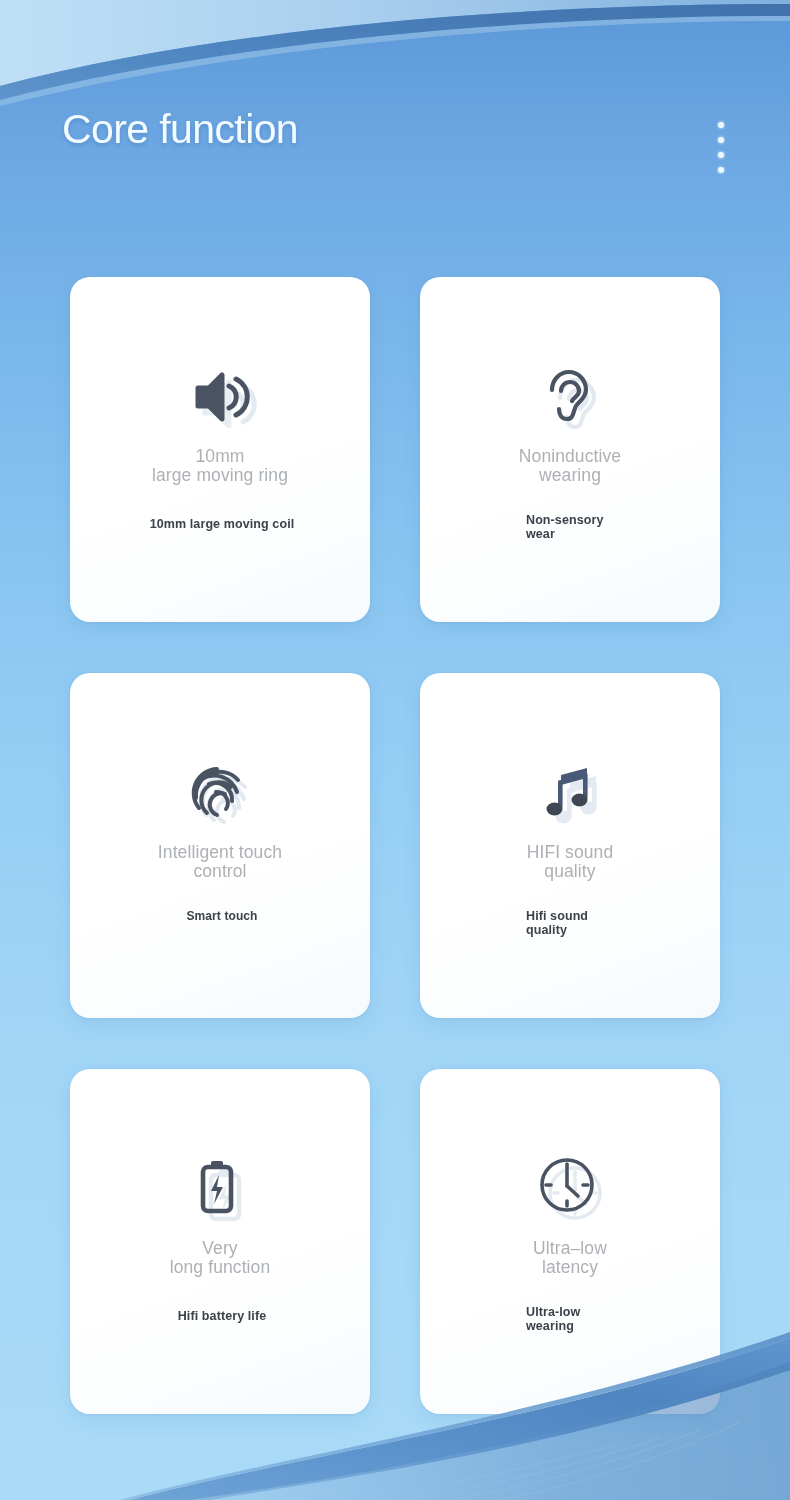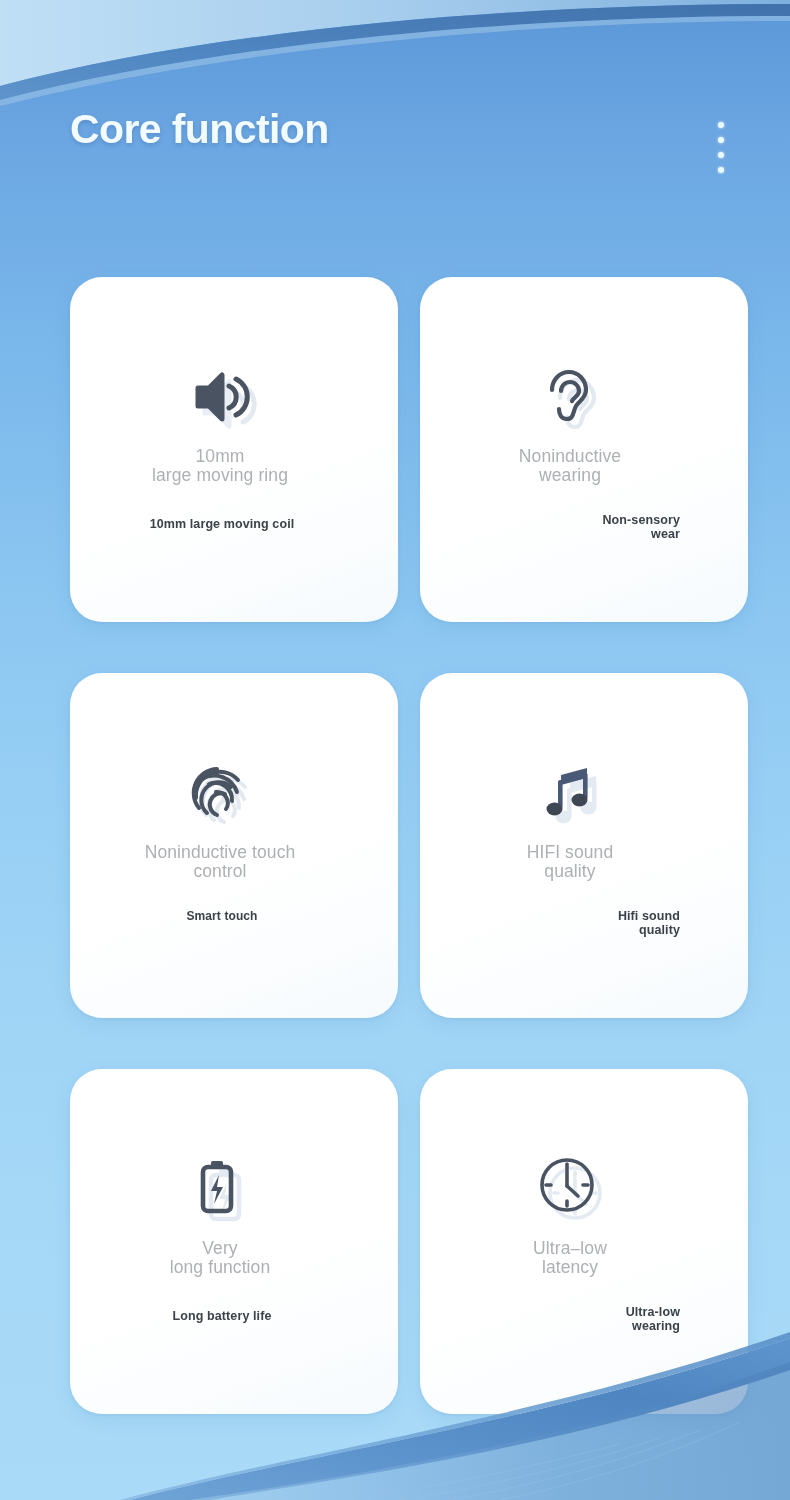--- a/index.html
+++ b/index.html
@@ -54,24 +54,24 @@
   #header {
     position: absolute;
     top: 108px;
     left: 0;
     width: 790px;
     height: 90px;
   }
 
   #page-title {
     position: absolute;
-    left: 70px;
+    left: 62px;
     top: 0;
     font-size: 41px;
-    font-weight: bold;
+    font-weight: normal;
     letter-spacing: -0.6px;
     color: #f2fbff;
     text-shadow: 0 2px 4px rgba(40,90,150,0.30);
     line-height: 1.05;
     white-space: nowrap;
   }
 
   #dots-menu {
     position: absolute;
     right: 66px;
@@ -96,24 +96,24 @@
     left: 70px;
     width: 650px;
     display: grid;
     grid-template-columns: 300px 300px;
     grid-column-gap: 50px;
     grid-row-gap: 51px;
   }
 
   .card {
     position: relative;
-    width: 328px;
+    width: 300px;
     height: 345px;
     background: linear-gradient(160deg, #ffffff 0%, #ffffff 55%, #fbfdfe 80%, #f5fafd 100%);
-    border-radius: 32px;
+    border-radius: 20px;
     box-shadow: 0 6px 18px rgba(60,120,180,0.13),
                 0 1px 3px rgba(60,120,180,0.10);
   }
 
   .card-icon {
     position: absolute;
     left: 0;
     top: 83px;
     width: 300px;
     height: 74px;
@@ -147,24 +147,24 @@
   
   .card-label.center {
     left: 17px;
     top: 240px;
     width: 270px;
     text-align: center;
   }
   .card-label.center.big { font-size: 12px; top: 236px; }
   
   .card-label.left {
-    left: 80px;
+    left: 106px;
     top: 236px;
     width: 180px;
-    text-align: right;
+    text-align: left;
   }
 </style>
 </head>
 <body>
 
 <div id="page">
 
   <svg id="top-deco" viewBox="0 0 790 130" preserveAspectRatio="none">
     <defs>
       <linearGradient id="topLight" x1="0" y1="0" x2="1" y2="0">
@@ -266,21 +266,21 @@
               <path d="M9,14 A24,24 0 0 1 44,27"></path>
               <path d="M14,48 A17,17 0 0 1 38,22"></path>
               <path d="M16,19 A17,17 0 0 1 39,36"></path>
               <path d="M24,50 A11,11 0 0 1 32,29"></path>
               <path d="M23,27 A11,11 0 0 1 33,44"></path>
             </g>
           </g>
         </svg>
       </div>
       <div class="card-sub">
-        <div>Noninductive touch</div>
+        <div>Intelligent touch</div>
         <div>control</div>
       </div>
       <div class="card-label center big">Smart touch</div>
     </div>
 
     <div class="card">
       <div class="card-icon">
         <svg width="62" height="64" viewBox="0 0 62 64" aria-hidden="true">
           <g transform="translate(8,5)">
 
@@ -324,21 +324,21 @@
             <rect x="10" y="2" width="12" height="6" rx="2" fill="#4a5361"></rect>
             <rect x="2" y="8" width="28" height="44" rx="5" fill="none" stroke="#4a5361" stroke-width="4.6"></rect>
             <path d="M18,16 L10,32 L16,32 L13,45 L22,28 L16,28 Z" fill="#4a5361"></path>
           </g>
         </svg>
       </div>
       <div class="card-sub">
         <div>Very</div>
         <div>long function</div>
       </div>
-      <div class="card-label center">Long battery life</div>
+      <div class="card-label center">Hifi battery life</div>
     </div>
 
     <div class="card">
       <div class="card-icon">
         <svg width="70" height="70" viewBox="0 0 70 70" aria-hidden="true">
           <g transform="translate(5,4)">
 
             <g transform="translate(8,8)" fill="none" stroke="#e4eaf1" stroke-width="3.6" stroke-linecap="round">
               <circle cx="27" cy="27" r="25"></circle>
               <path d="M27,6 L27,10 M48,27 L44,27 M27,48 L27,44 M6,27 L10,27"></path>

